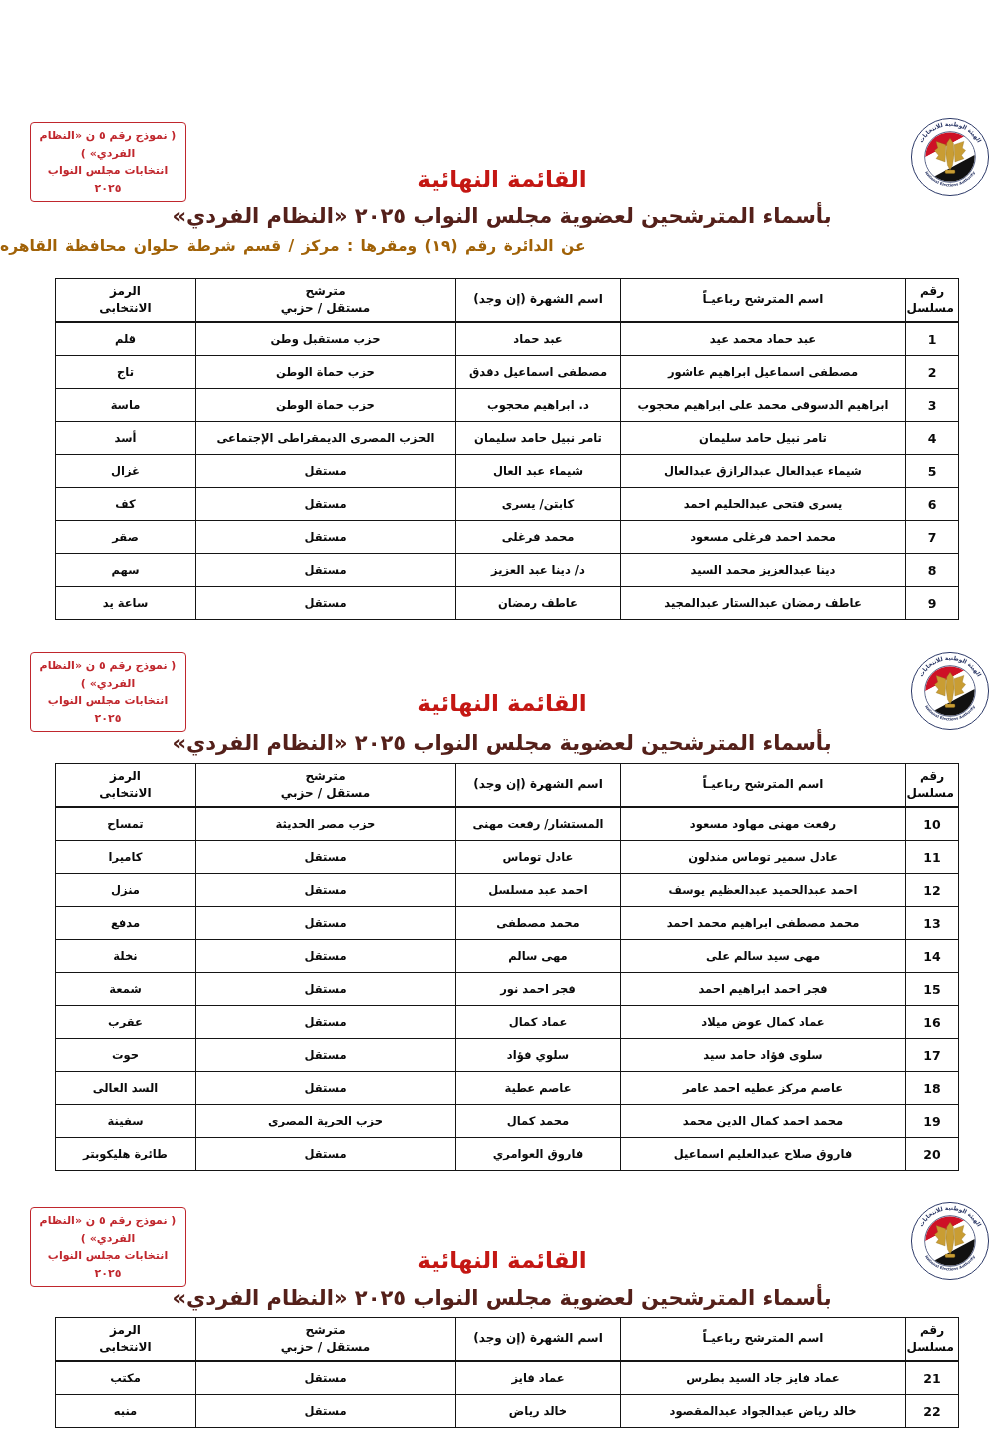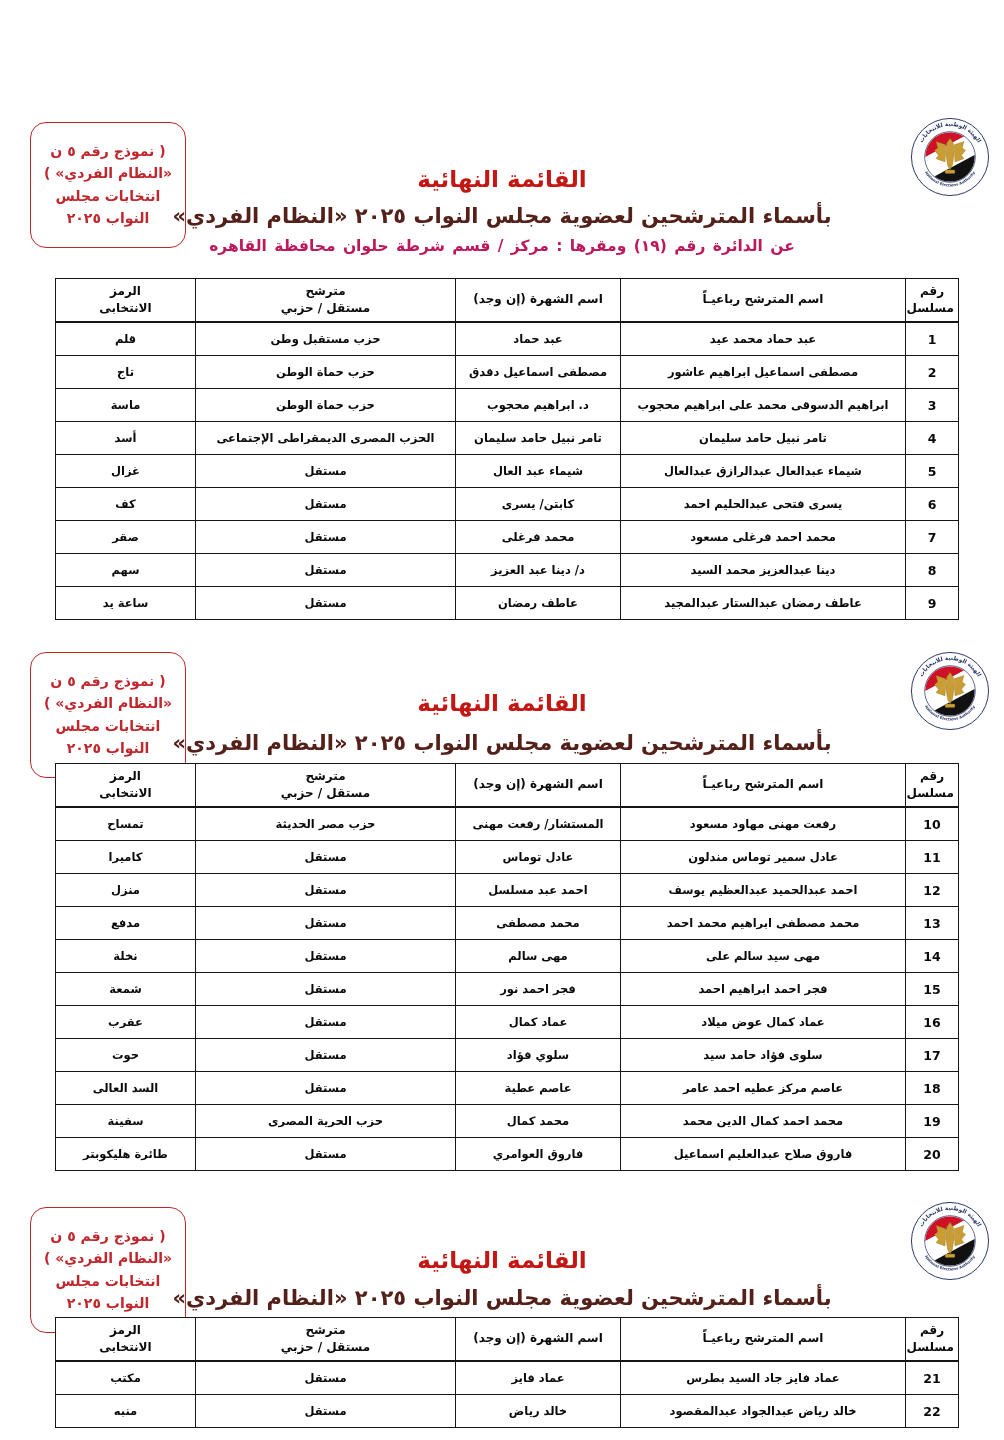--- a/index.html
+++ b/index.html
@@ -9,38 +9,38 @@
     margin:0 auto;
     background:#ffffff;
     font-family:"DejaVu Sans", sans-serif;
     direction:rtl;
     overflow:hidden;
   }
   .section{position:absolute;left:0;width:100%;}
 
   .form-box{
     position:absolute;left:30px;width:146px;
-    border:1.6px solid #c0272d;border-radius:16px;
-    color:#c0272d;font-size:14px;font-weight:bold;
-    text-align:center;padding:17px 4px;line-height:1.6;
+    border:1.6px solid #c0272d;border-radius:4px;
+    color:#c0272d;font-size:11px;font-weight:bold;
+    text-align:center;padding:4px 4px;line-height:1.6;
     direction:rtl;
   }
   .seal{position:absolute;right:13px;width:82px;height:82px;}
 
   .title{
     position:absolute;width:100%;text-align:center;
     color:#c41713;font-weight:bold;font-size:23px;letter-spacing:1px;
   }
   .subtitle{
     position:absolute;width:100%;text-align:center;
     color:#54201a;font-weight:bold;font-size:21px;
   }
   .district{
-    position:absolute;width:100%;text-align:center;
-    color:#be185d;font-weight:bold;font-size:15.5px;
+    position:absolute;width:100%;text-align:left;
+    color:#a16207;font-weight:bold;font-size:15.5px;
     word-spacing:2px;
   }
 
   table.cand{
     position:absolute;left:55px;width:903px;
     border-collapse:collapse;table-layout:fixed;
     background:#fff;
   }
   table.cand th, table.cand td{
     border:1.7px solid #151515;

